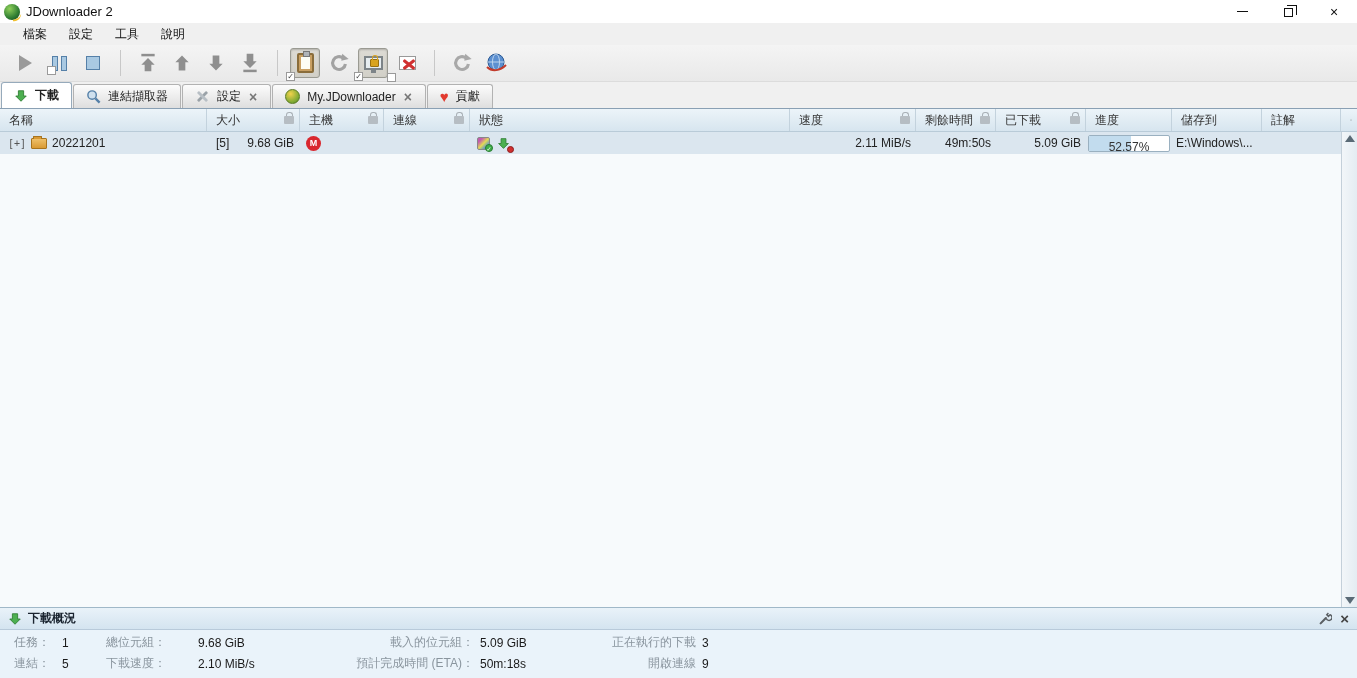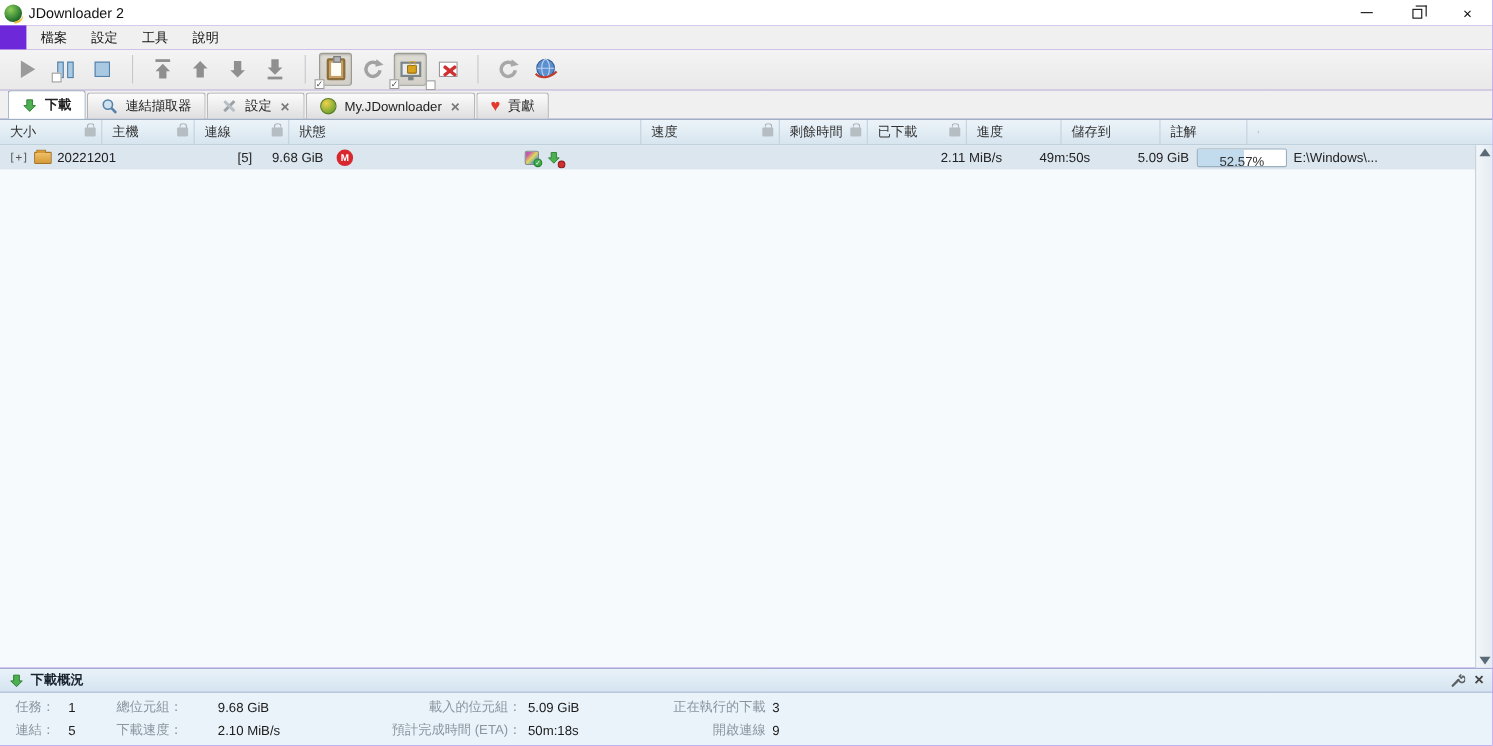--- a/index.html
+++ b/index.html
@@ -13,21 +13,21 @@
   .jd-logo::after { content:""; position:absolute; right:-2px; bottom:-1px; width:10px; height:6px; border-bottom:2px solid #f0c030; border-radius:0 0 8px 2px; transform:rotate(-12deg); }
   .title-text { font-size:13px; color:#111; }
   .win-controls { margin-left:auto; display:flex; height:23px; }
   .win-btn { width:46px; height:23px; display:flex; align-items:center; justify-content:center; color:#111; }
   .glyph-min { width:11px; height:1px; background:#111; display:block; }
   .glyph-restore { width:9px; height:9px; border:1px solid #111; position:relative; display:block; background:#fff; margin-top:2px; }
   .glyph-restore::before { content:""; position:absolute; left:2px; top:-4px; width:9px; height:9px; border:1px solid #111; border-bottom:none; border-left:none; }
   .glyph-close { font-size:14px; line-height:1; color:#111; }
 
   
-  .menubar { height:22px; background:#f0f0f0; display:flex; align-items:center; padding-left:2px;margin-left:24px; }
+  .menubar { height:22px; background:#f0f0f0; display:flex; align-items:center; padding-left:12px; }
   .menu-item { padding:3px 11px; color:#111; }
 
   
   .toolbar { height:37px; background:linear-gradient(180deg,#f4f4f4,#e9e9e9); display:flex; align-items:center; padding-left:8px; position:relative; border-bottom:1px solid #dcdcdc; }
   .tsep { width:1px; height:26px; background:#c8c8c8; margin:0 10px; flex:none; }
   .tbtn { width:30px; height:30px; display:flex; align-items:center; justify-content:center; position:relative; margin:0 2px; flex:none; }
   .tbtn.toggled { background:linear-gradient(180deg,#dddbd4,#d2d0c8); border:1px solid #9a9a92; border-radius:3px; box-shadow:inset 0 1px 2px rgba(0,0,0,.2); }
   .icon-play { width:0; height:0; border-left:13px solid #9a9a9a; border-top:8px solid transparent; border-bottom:8px solid transparent; }
   .icon-pause { display:flex; gap:3px; position:relative; }
   .icon-pause i { width:6px; height:15px; background:#a9c9e2; border:1px solid #5580a8; }
@@ -48,21 +48,21 @@
   .globe-svg { width:24px; height:24px; }
 
   
   .speedmeter { position:absolute; right:0; top:4px; width:297px; height:27px; background:linear-gradient(180deg,#7dca7d,#54ae54); border:1px solid #3c8a3c; overflow:hidden; }
   .speedmeter::before { content:""; position:absolute; top:0; left:40%; width:22%; height:5px; background:#9adf9a; }
   .speedmeter::after { content:""; position:absolute; top:0; left:72%; width:20%; height:8px; background:#8cd68c; }
   .speed-text { position:absolute; top:5px; font-size:11px; color:#173a17; text-shadow:0 1px 0 rgba(255,255,255,.35); z-index:2; }
   .speed-avg { left:3px; } .speed-cur { right:2px; }
 
   
-  .tabbar { height:26px; background:#f0f0f0; display:flex; align-items:flex-end; padding-left:7px; gap:1px; }
+  .tabbar { height:26px; background:#f0f0f0; display:flex; align-items:flex-end; padding-left:1px; gap:1px; }
   .tab { height:24px; display:flex; align-items:center; gap:7px; padding:0 12px; background:linear-gradient(180deg,#fcfcfc,#dedede); border:1px solid #b2b2b2; border-bottom:none; border-radius:3px 3px 0 0; color:#222; }
   .tab.active { background:#fff; border-color:#96aabb; height:26px; font-weight:bold; position:relative; z-index:2; }
   .tab-close { color:#777; font-weight:bold; font-size:14px; line-height:1; padding:0 1px; }
   .dl-arrow { width:14px; height:14px; }
   .mag-svg { width:15px; height:15px; }
   .tools-svg { width:15px; height:15px; }
   .myjd-icon { width:15px; height:15px; border-radius:50%; background:radial-gradient(circle at 35% 30%,#f2d24c,#7aa832 70%,#4a6a1c); border:1px solid #5a7a22; }
   .heart-icon { color:#e23a2e; font-size:15px; line-height:1; }
 
   
@@ -259,20 +259,23 @@
       <span class="tab-close">×</span>
     </div>
     <div class="tab">
       <span class="heart-icon">♥</span>
       <span>貢獻</span>
     </div>
   </div>
 
   <div class="main">
     <div class="thead">
+      <div class="th col-name">
+          <span class="lbl">名稱</span>
+        </div>
       <div class="th col-size">
           <span class="lbl">大小</span>
           <span class="lock"></span>
         </div>
       <div class="th col-host">
           <span class="lbl">主機</span>
           <span class="lock"></span>
         </div>
       <div class="th col-conn">
           <span class="lbl">連線</span>

